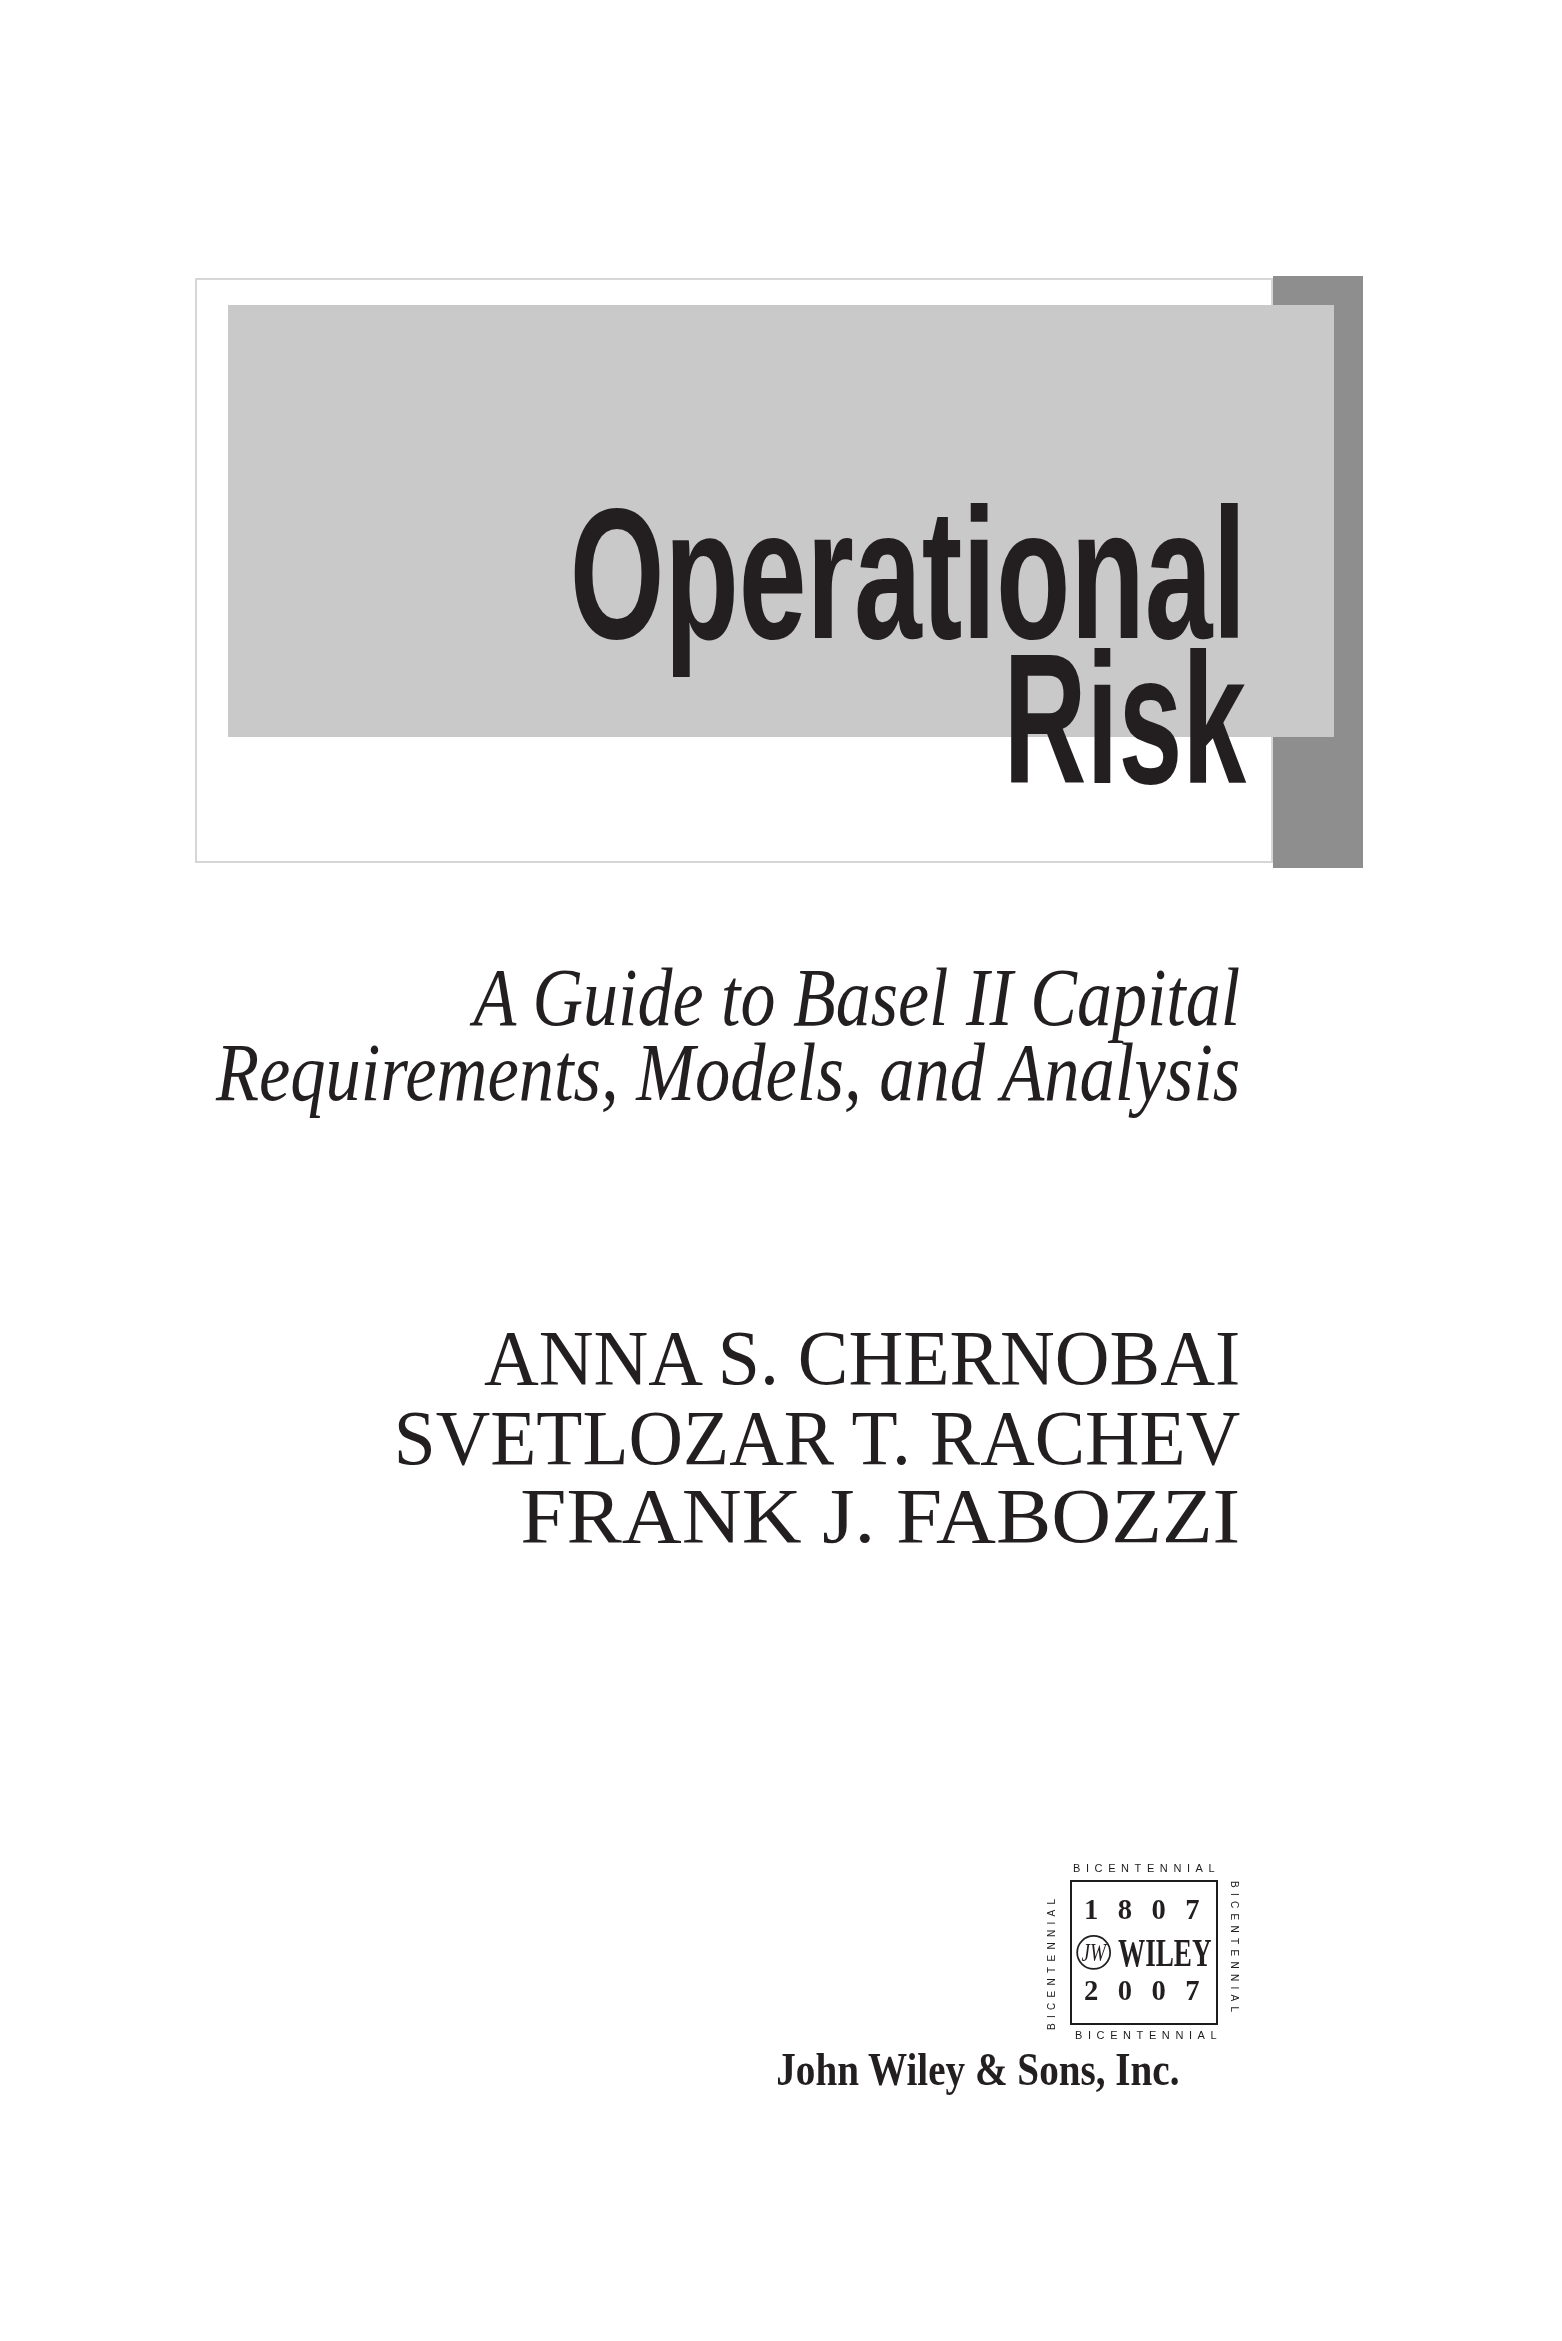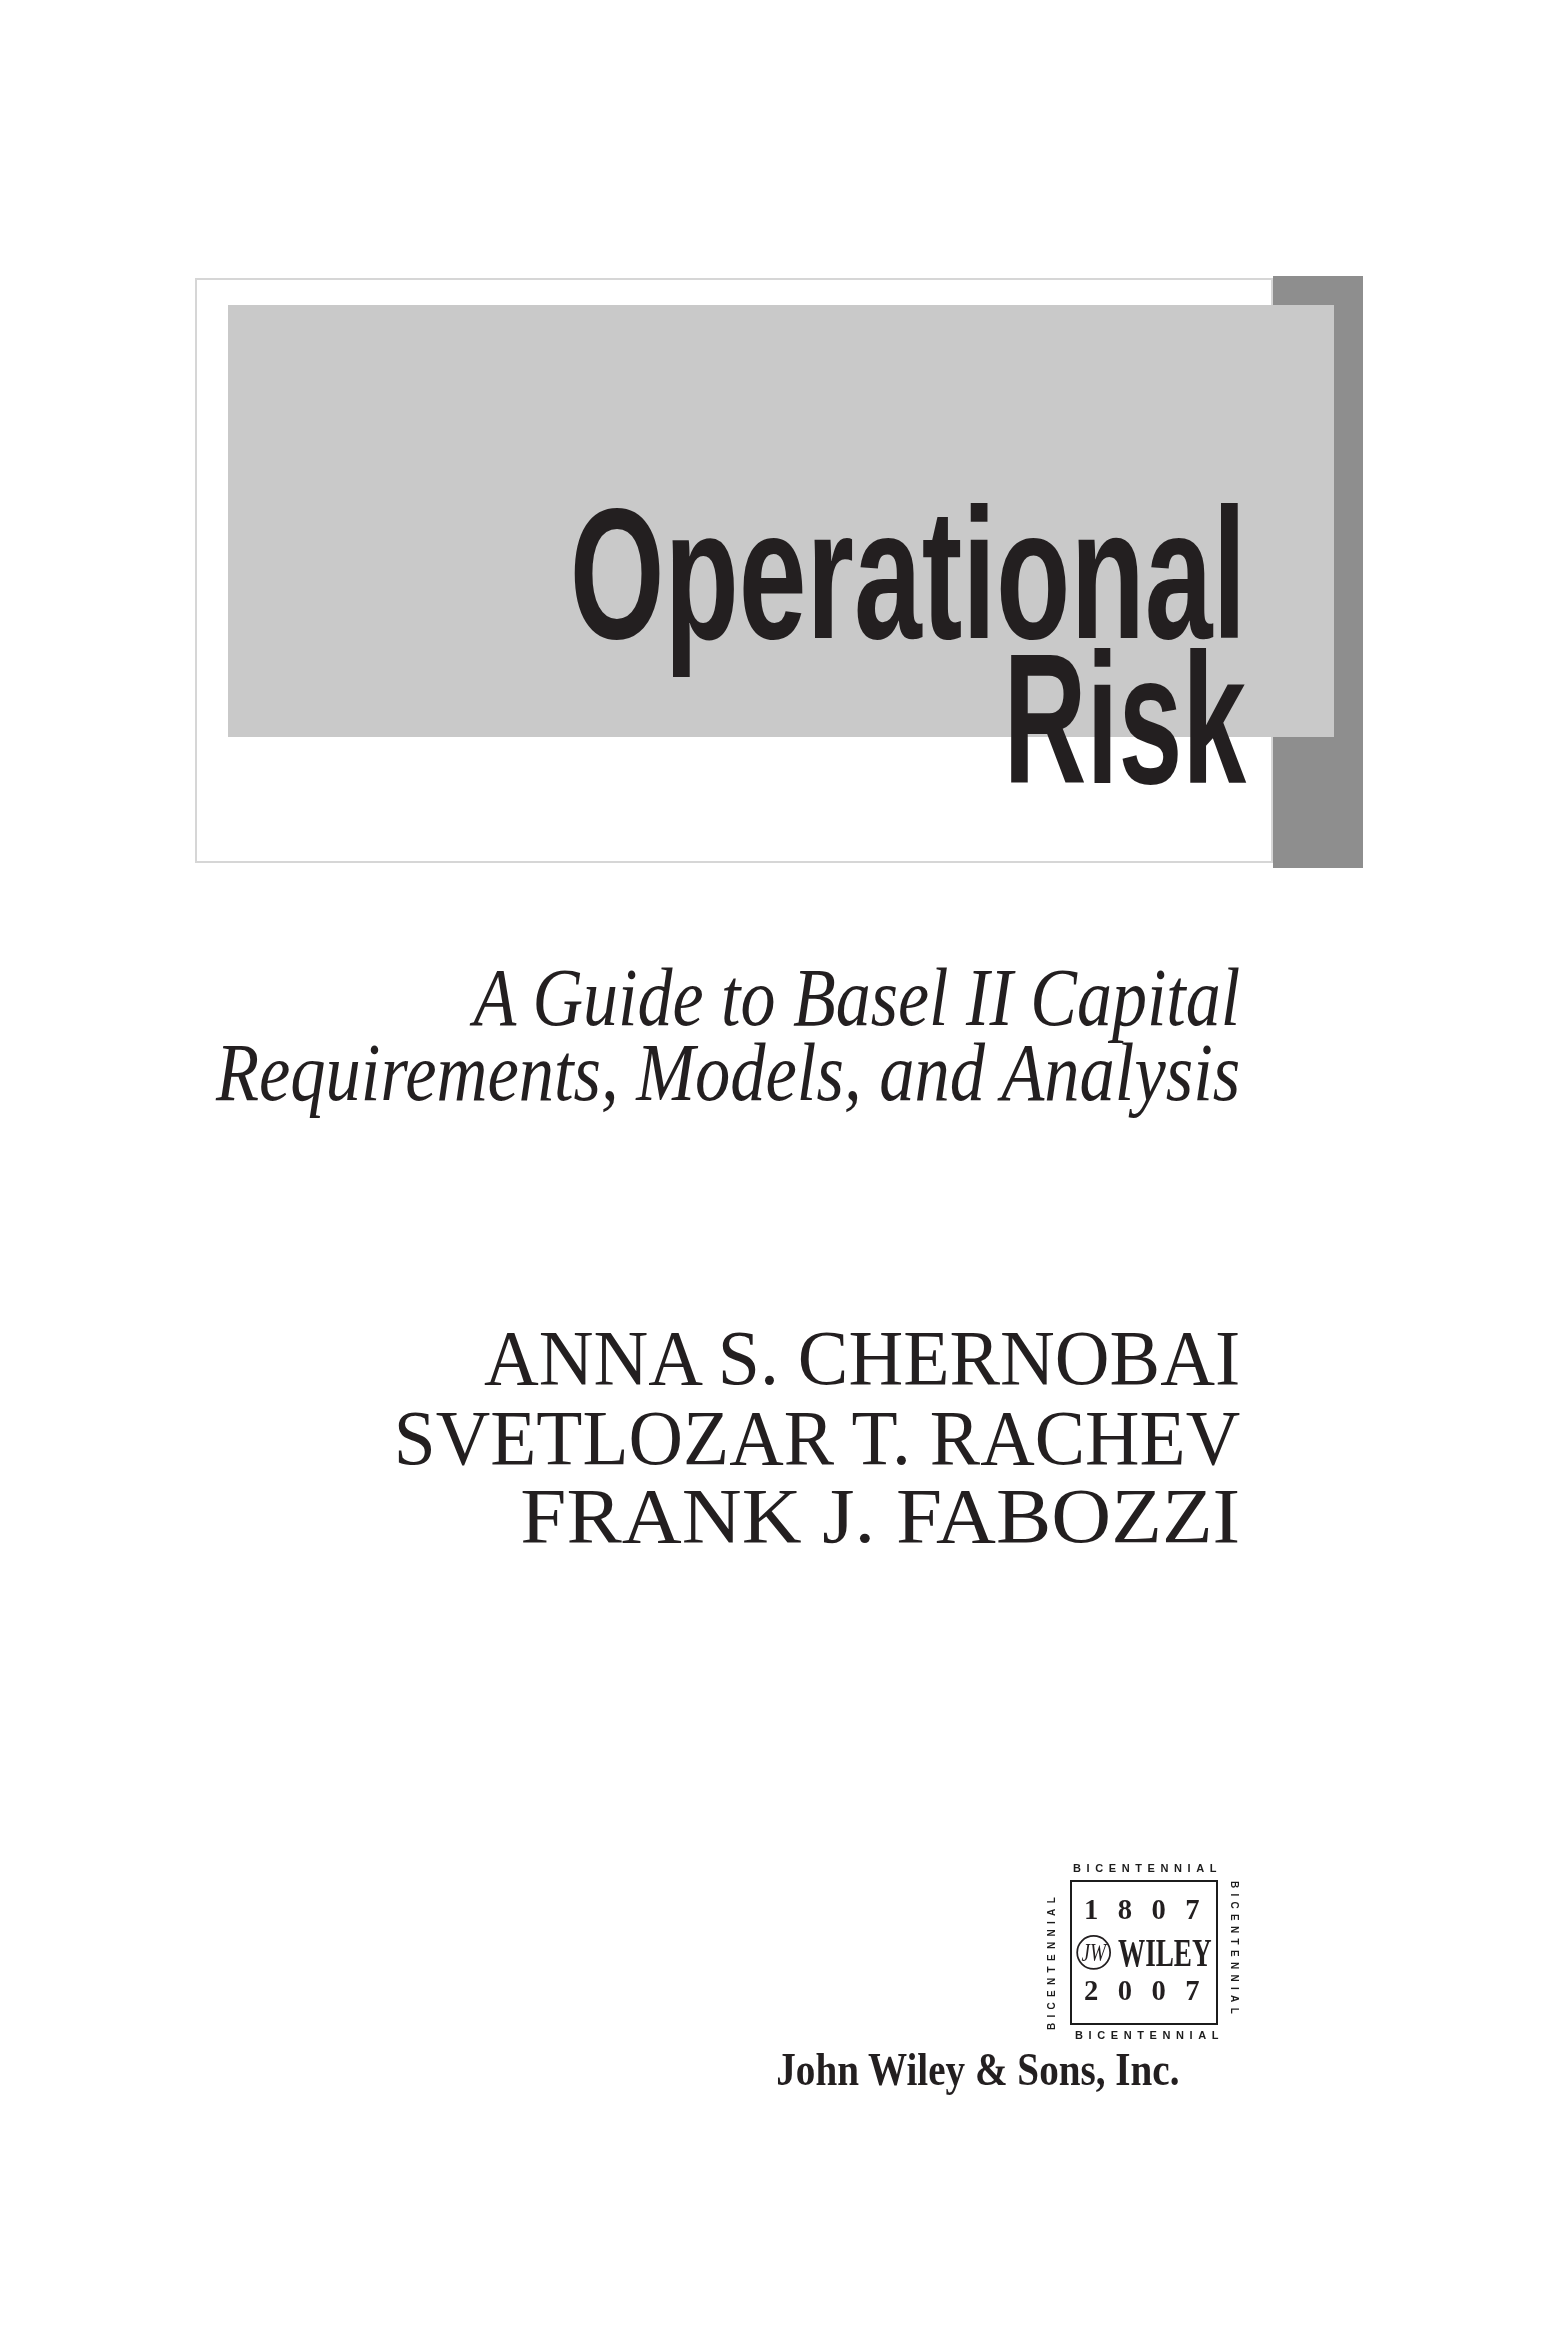--- a/index.html
+++ b/index.html
@@ -30,21 +30,21 @@
   .t-pub     { font-family:"Liberation Serif", serif; font-weight:bold; font-size:54px; }
   .t-year    { font-family:"Liberation Serif", serif; font-weight:bold; font-size:33px; }
   .t-wiley   { font-family:"Liberation Serif", serif; font-weight:bold; font-size:46px; }
   .t-mono    { font-family:"Liberation Serif", serif; font-style:italic; font-size:28px; }
   .logo-frame {
     position:absolute; left:1070px; top:1880px; width:148px; height:145px;
     border:2.6px solid #1c1c1c; box-sizing:border-box; background:#ffffff;
   }
   .bic {
     position:absolute; color:#1c1c1c;
-    font-family:"Liberation Sans", sans-serif; font-weight:bold;
+    font-family:"Liberation Sans", sans-serif; font-weight:normal;
     white-space:nowrap;
   }
   .bic-h { font-size:11px; letter-spacing:5.6px; }
   .bic-top    { left:1073px; top:1862px; }
   .bic-bottom { left:1075px; top:2029px; }
   .bic-v { font-size:10px; letter-spacing:5.3px; width:15.6px; height:153px;
            writing-mode:vertical-rl; text-orientation:mixed; overflow:visible; }
   .bic-left  { left:1046px; top:1877px; transform:rotate(180deg); }
   .bic-right { left:1224px; top:1881px; }
 </style>

